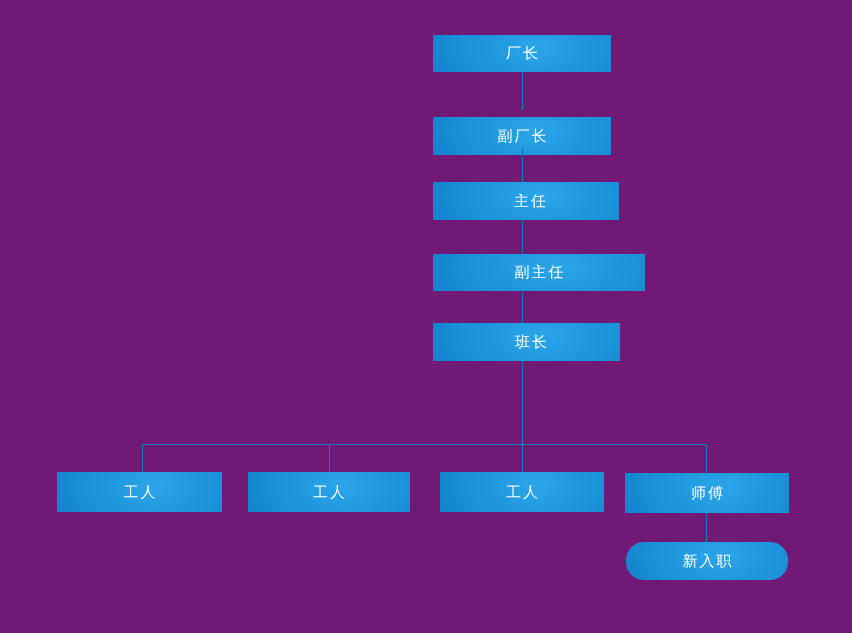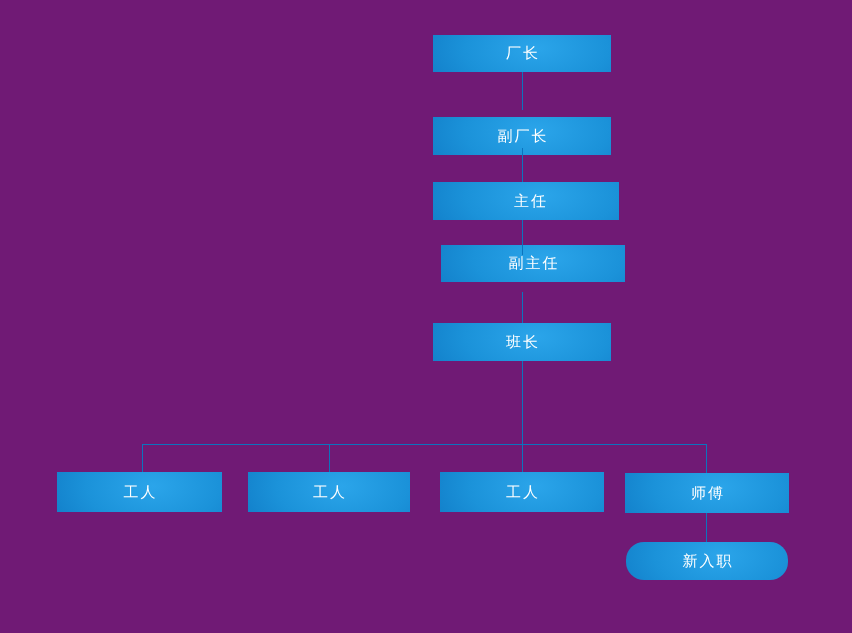--- a/index.html
+++ b/index.html
@@ -40,25 +40,25 @@
   </div>
 
   <div class="node" style="left:433px; top:110px; width:178px; height:38px;margin-top:7px;">
     <span>副厂长</span>
   </div>
 
   <div class="node" style="left:433px; top:182px; width:178px; height:38px;padding-left:8px;">
     <span>主任</span>
   </div>
 
-  <div class="node" style="left:433px; top:245px; width:184px; height:37px;margin-left:8px;">
+  <div class="node" style="left:433px; top:254px; width:212px; height:37px;">
     <span>副主任</span>
   </div>
 
-  <div class="node" style="left:433px; top:323px; width:178px; height:38px;">
+  <div class="node" style="left:433px; top:323px; width:178px; height:38px;padding-left:9px;">
     <span>班长</span>
   </div>
 
   <div class="node" style="left:57px; top:472px; width:165px; height:40px;">
     <span>工人</span>
   </div>
 
   <div class="node" style="left:248px; top:472px; width:162px; height:40px;">
     <span>工人</span>
   </div>

